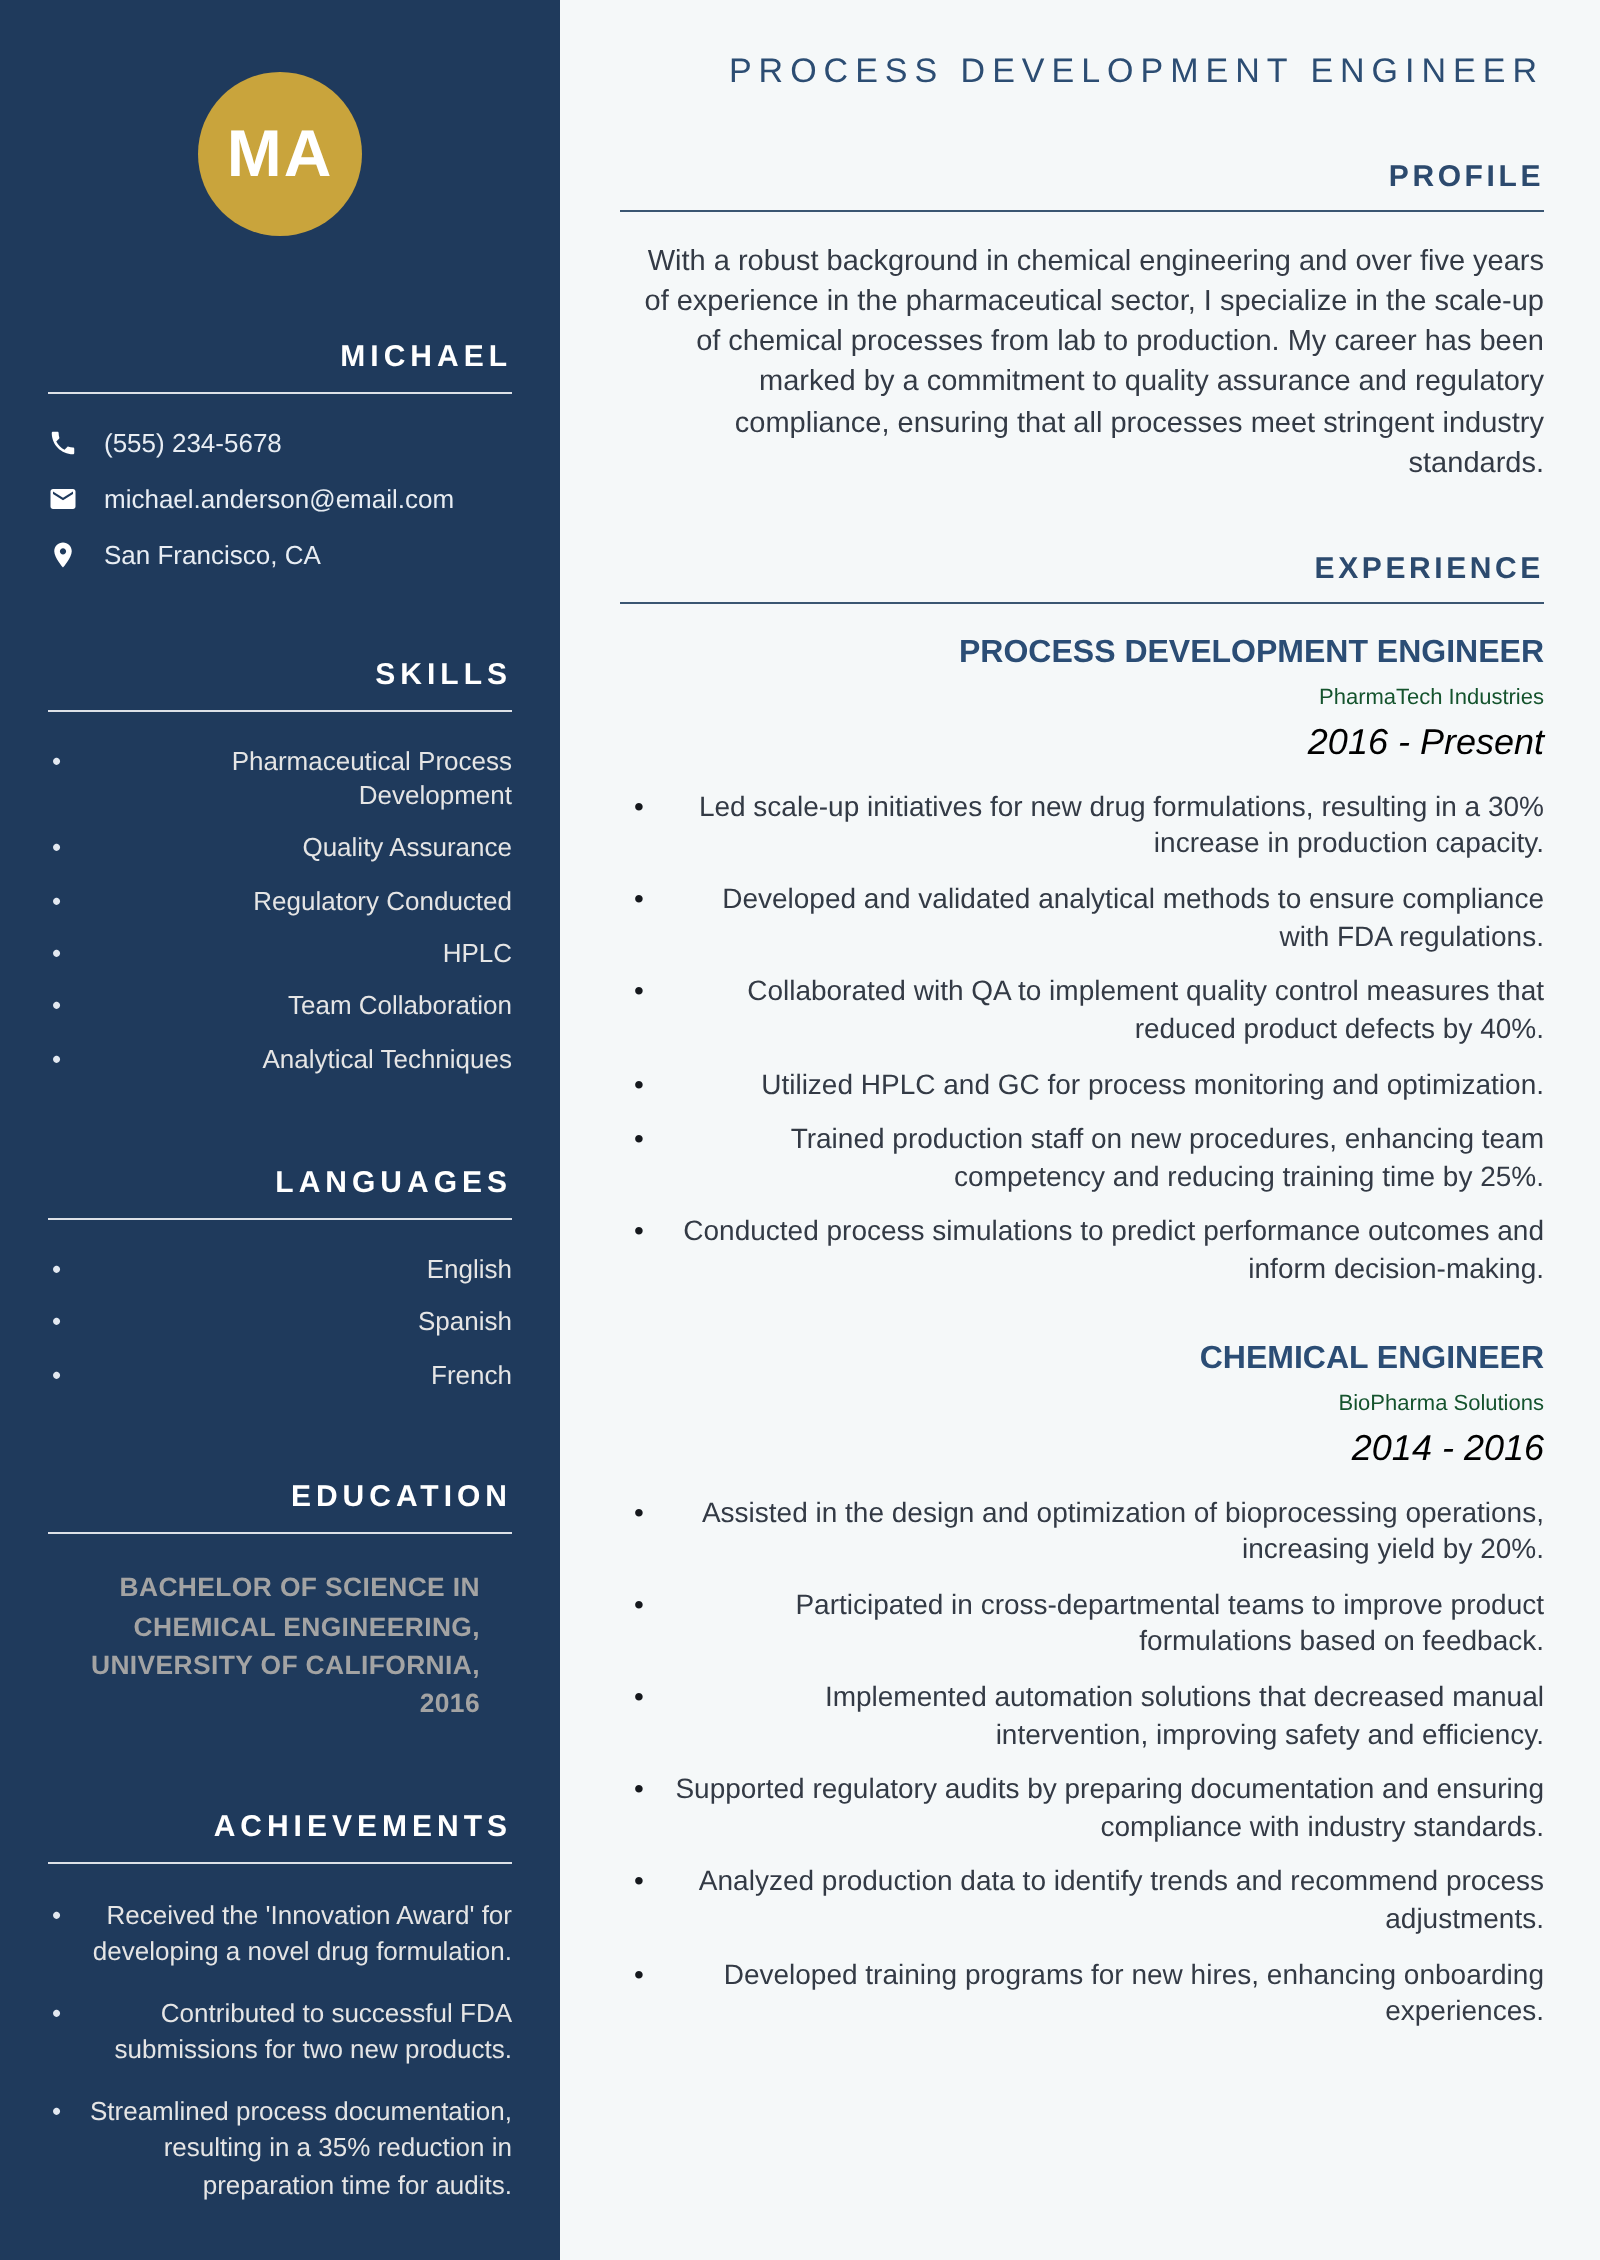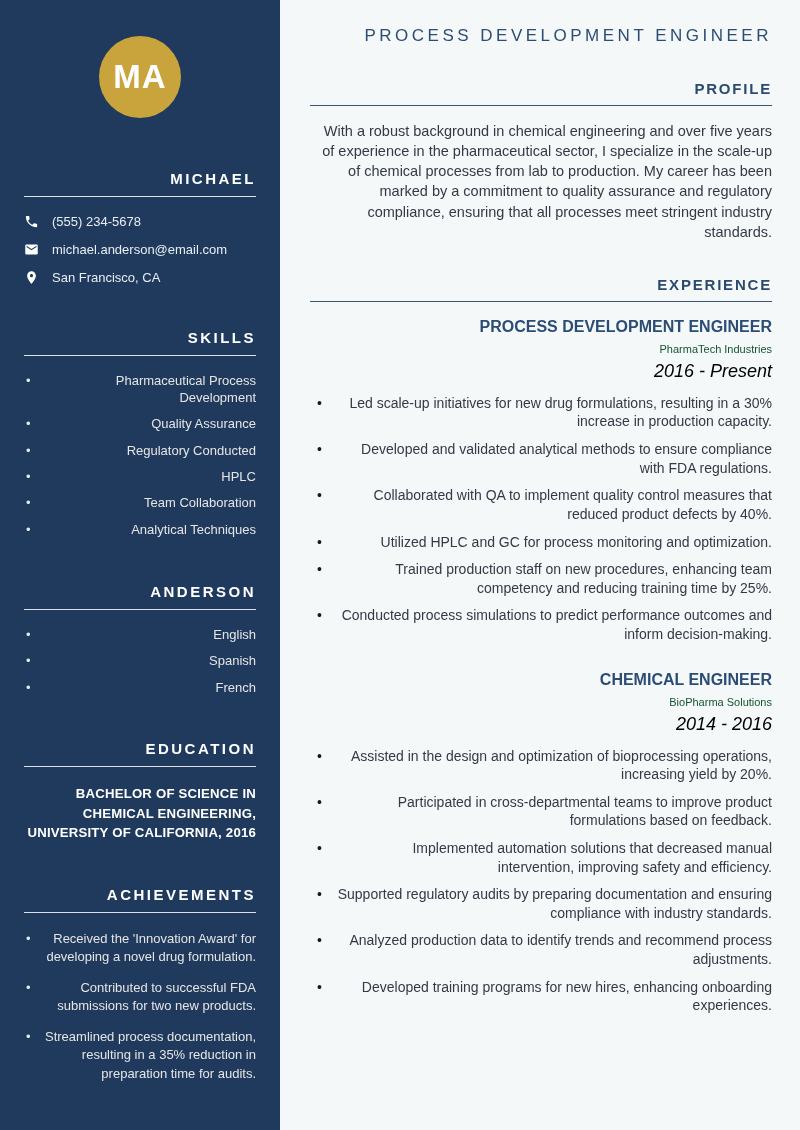--- a/index.html
+++ b/index.html
@@ -76,26 +76,26 @@
     line-height: 1.3;
   }
   .side-list li::before {
     content: "•";
     position: absolute;
     left: 2px;
     color: #e2e8f0;
   }
   .side-list.spaced li { margin-bottom: 12px; line-height: 1.42; }
   .degree {
-    color: #ffffff;
+    color: #a3a3a3;
     font-size: 13.2px;
     font-weight: 700;
     line-height: 1.45;
     letter-spacing: 0.2px;
-    margin: 0;
+    margin: 16px;
   }
 
   
   .main {
     flex: 1;
     padding: 26px 28px 0 30px;
   }
   .name {
     color: #24476d;
     font-size: 37px;
@@ -217,21 +217,21 @@
         <li>Pharmaceutical Process Development</li>
         <li>Quality Assurance</li>
         <li>Regulatory Conducted</li>
         <li>HPLC</li>
         <li>Team Collaboration</li>
         <li>Analytical Techniques</li>
       </ul>
     </section>
 
     <section class="side-section">
-      <h2 class="side-heading">ANDERSON</h2>
+      <h2 class="side-heading">LANGUAGES</h2>
       <hr class="side-rule">
       <ul class="side-list">
         <li>English</li>
         <li>Spanish</li>
         <li>French</li>
       </ul>
     </section>
 
     <section class="side-section">
       <h2 class="side-heading">EDUCATION</h2>

